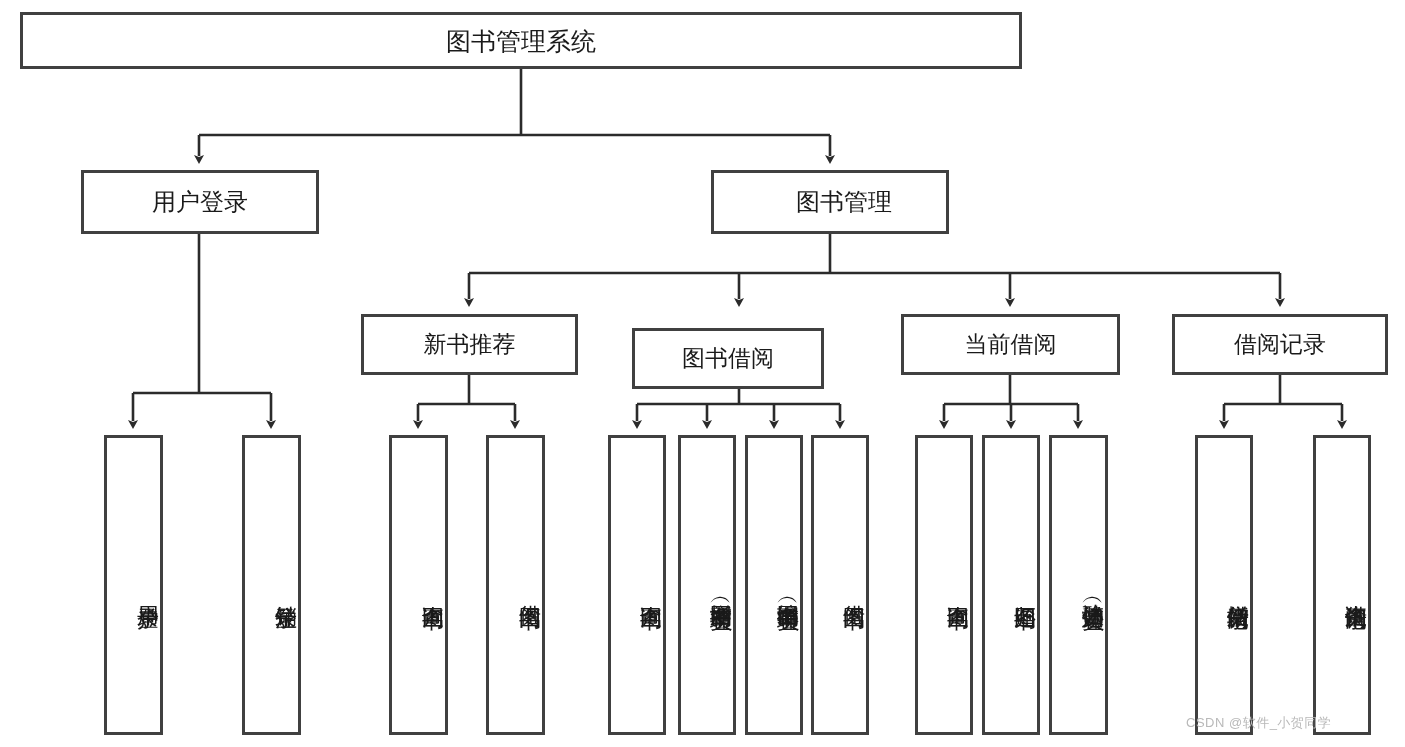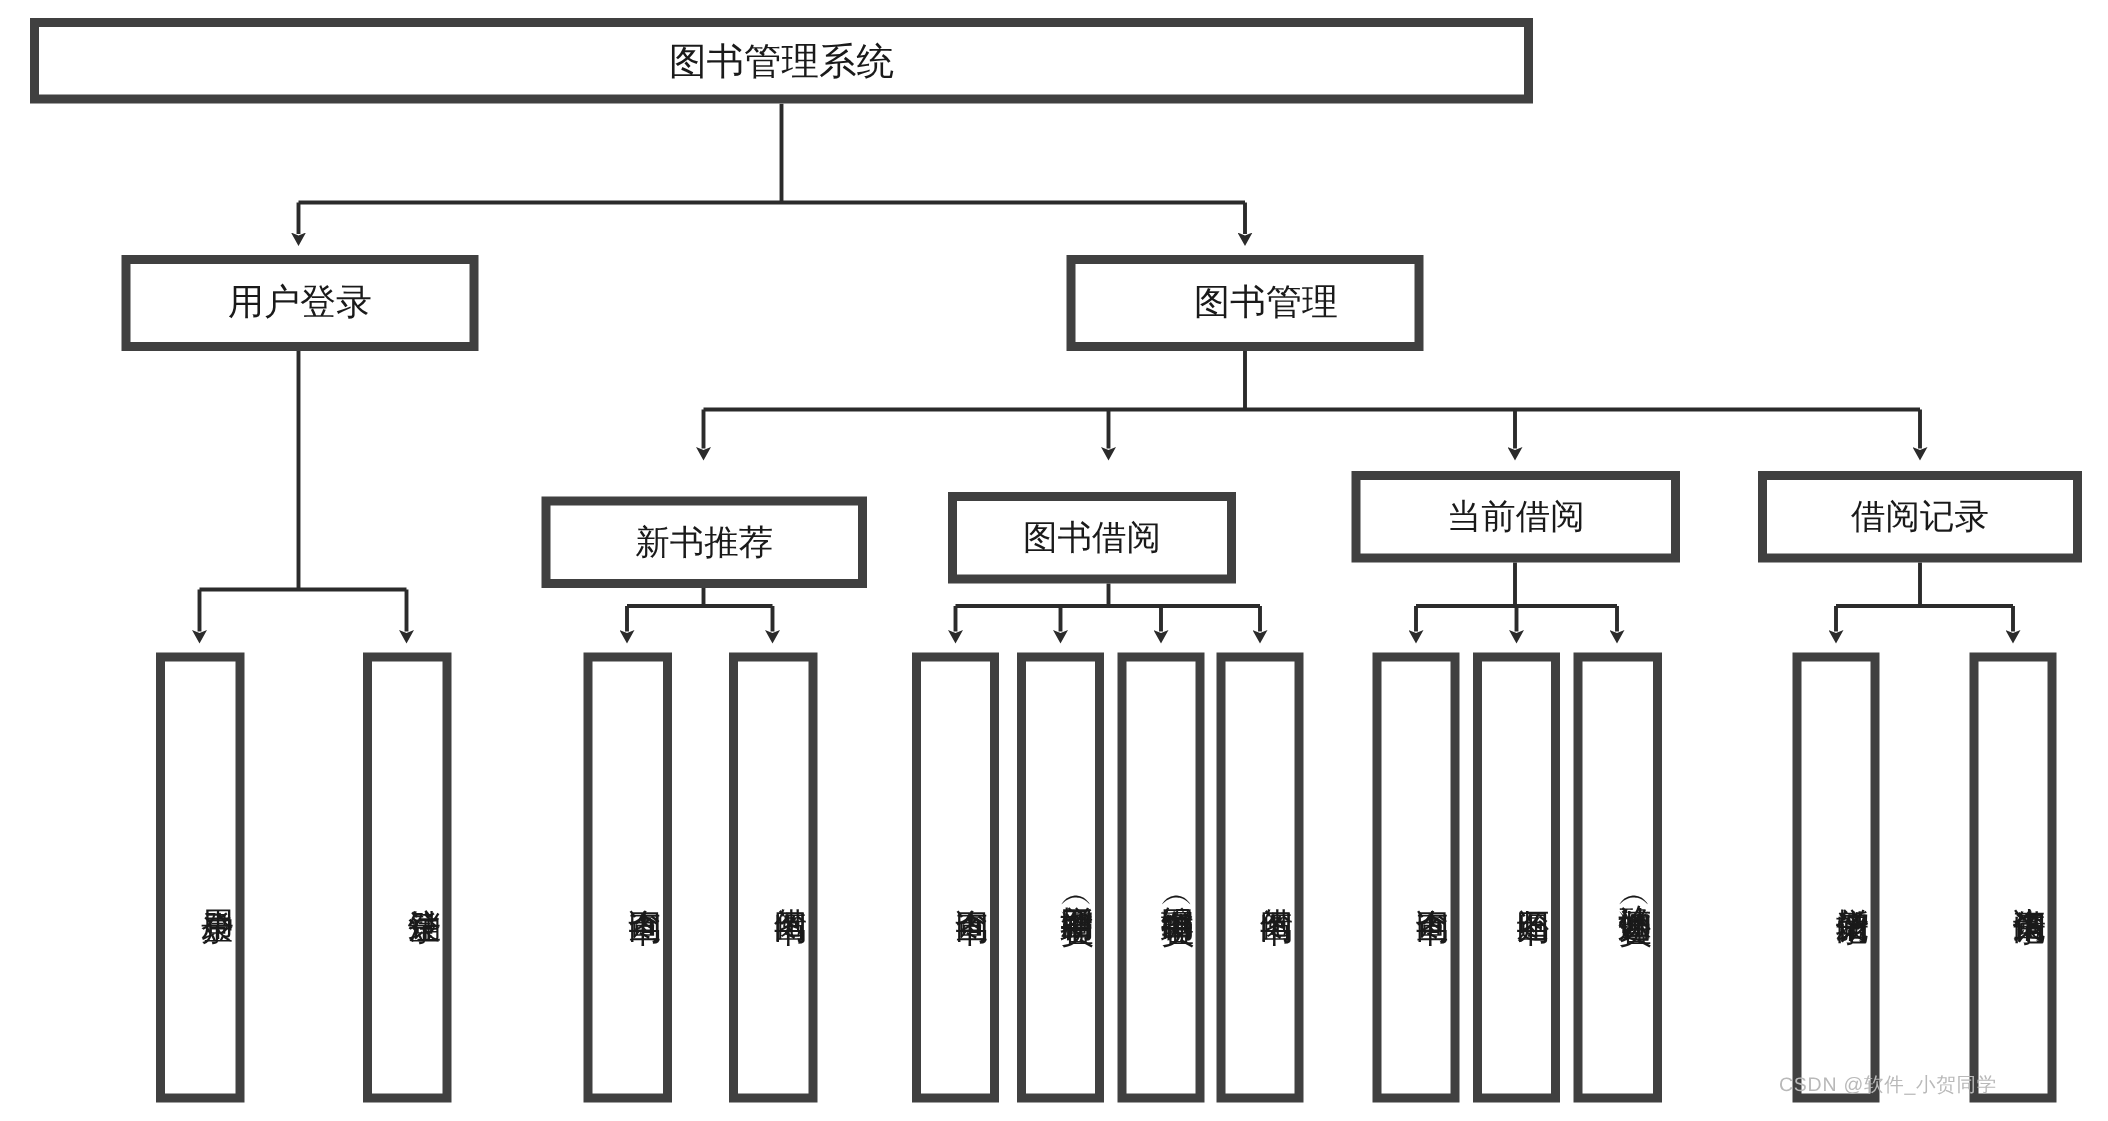--- a/index.html
+++ b/index.html
@@ -22,21 +22,21 @@
     left: 0;
     top: 0;
     width: 1405px;
     height: 747px;
     pointer-events: none;
   }
   .node {
     position: absolute;
     box-sizing: border-box;
     background: #ffffff;
-    border: 6px solid #404040;
+    border: 3px solid #404040;
     display: flex;
     align-items: center;
     justify-content: center;
     color: #1a1a1a;
     line-height: 1.12;
     text-align: center;
     z-index: 2;
   }
   .node.root      { font-size: 25px; }
   .node.level2    { font-size: 24px; }
@@ -123,21 +123,21 @@
     <span class="lbl">图书管理系统</span>
   </div>
 
   <div class="node level2" style="left:81px; top:170px; width:238px; height:64px;">
     <span class="lbl">用户登录</span>
   </div>
   <div class="node level2" style="left:711px; top:170px; width:238px; height:64px;padding-left:28px;">
     <span class="lbl">图书管理</span>
   </div>
 
-  <div class="node level3" style="left:361px; top:314px; width:217px; height:61px;margin-top:17px;">
+  <div class="node level3" style="left:361px; top:314px; width:217px; height:61px;">
     <span class="lbl">新书推荐</span>
   </div>
   <div class="node level3" style="left:632px; top:328px; width:192px; height:61px;">
     <span class="lbl">图书借阅</span>
   </div>
   <div class="node level3" style="left:901px; top:314px; width:219px; height:61px;">
     <span class="lbl">当前借阅</span>
   </div>
   <div class="node level3" style="left:1172px; top:314px; width:216px; height:61px;">
     <span class="lbl">借阅记录</span>

